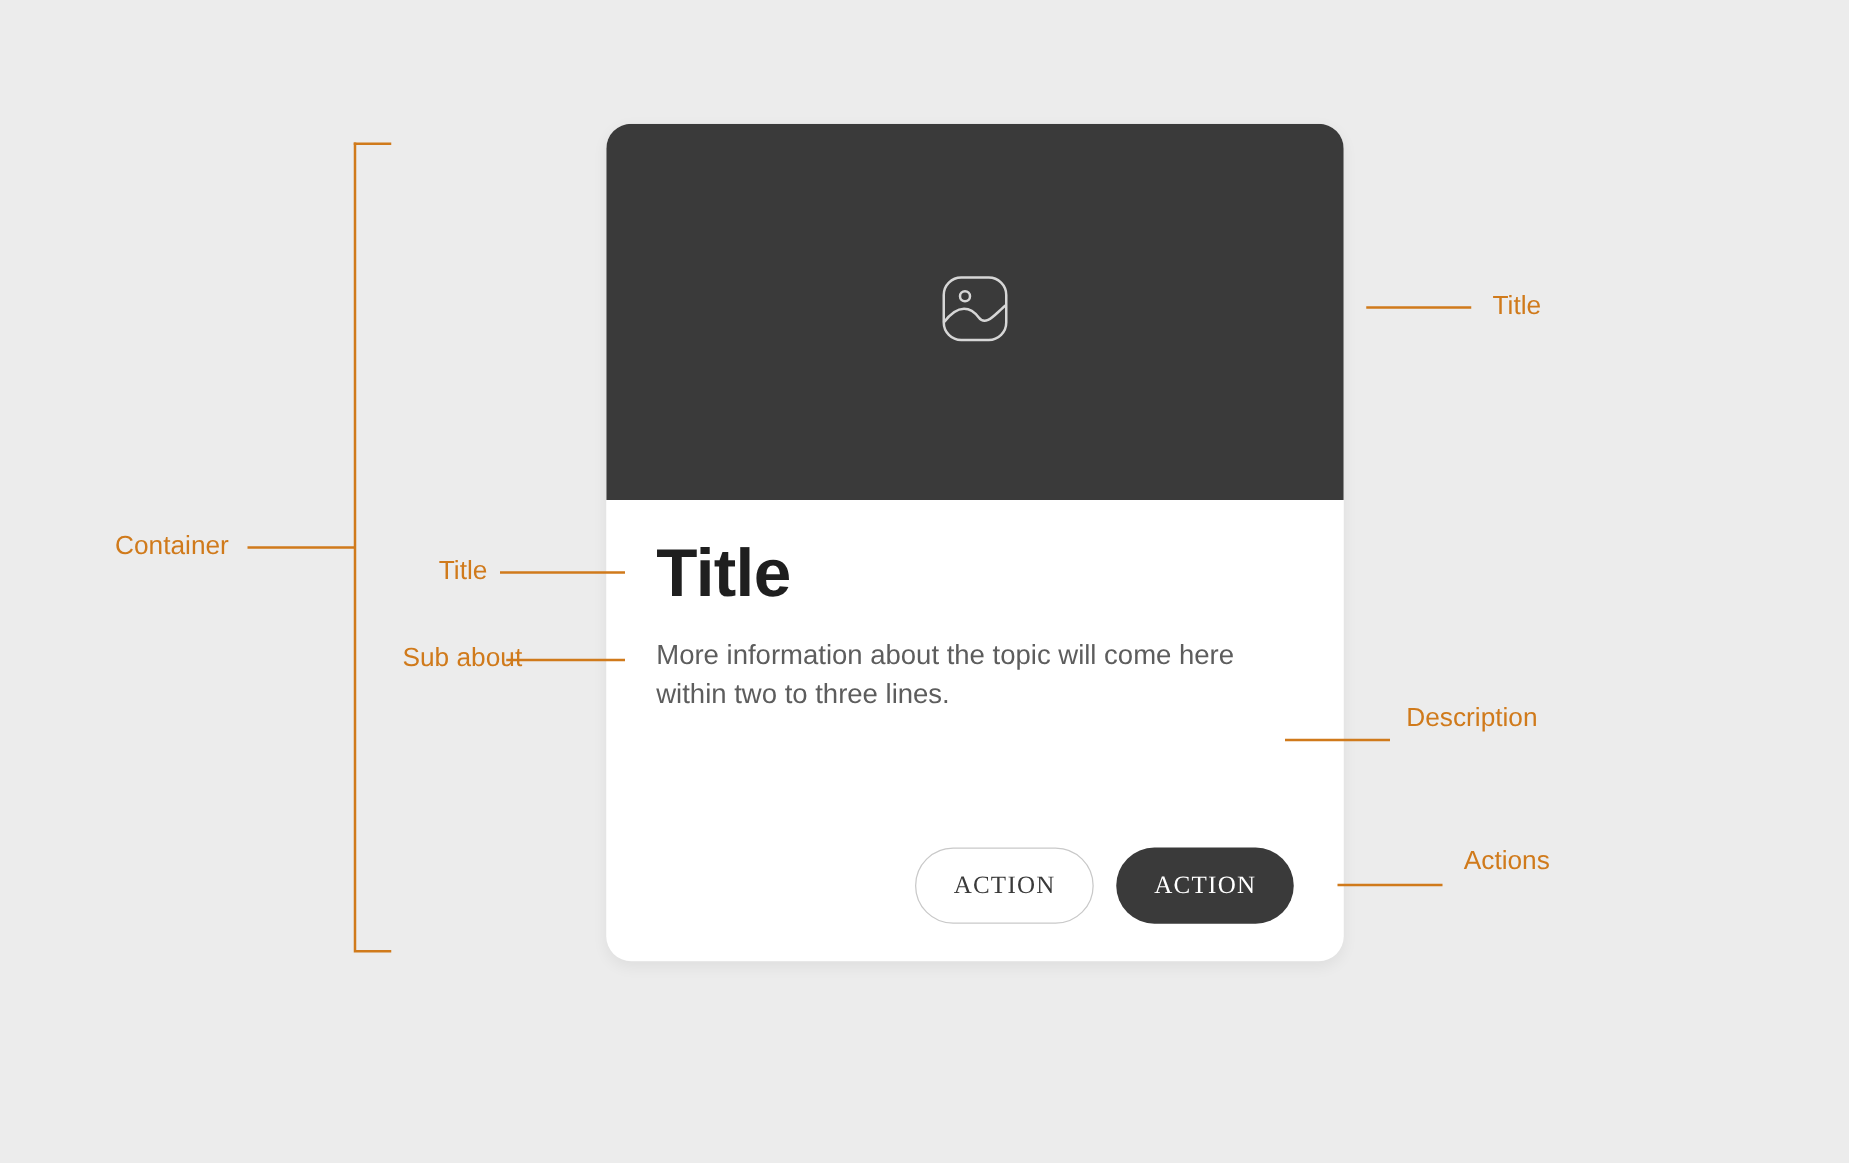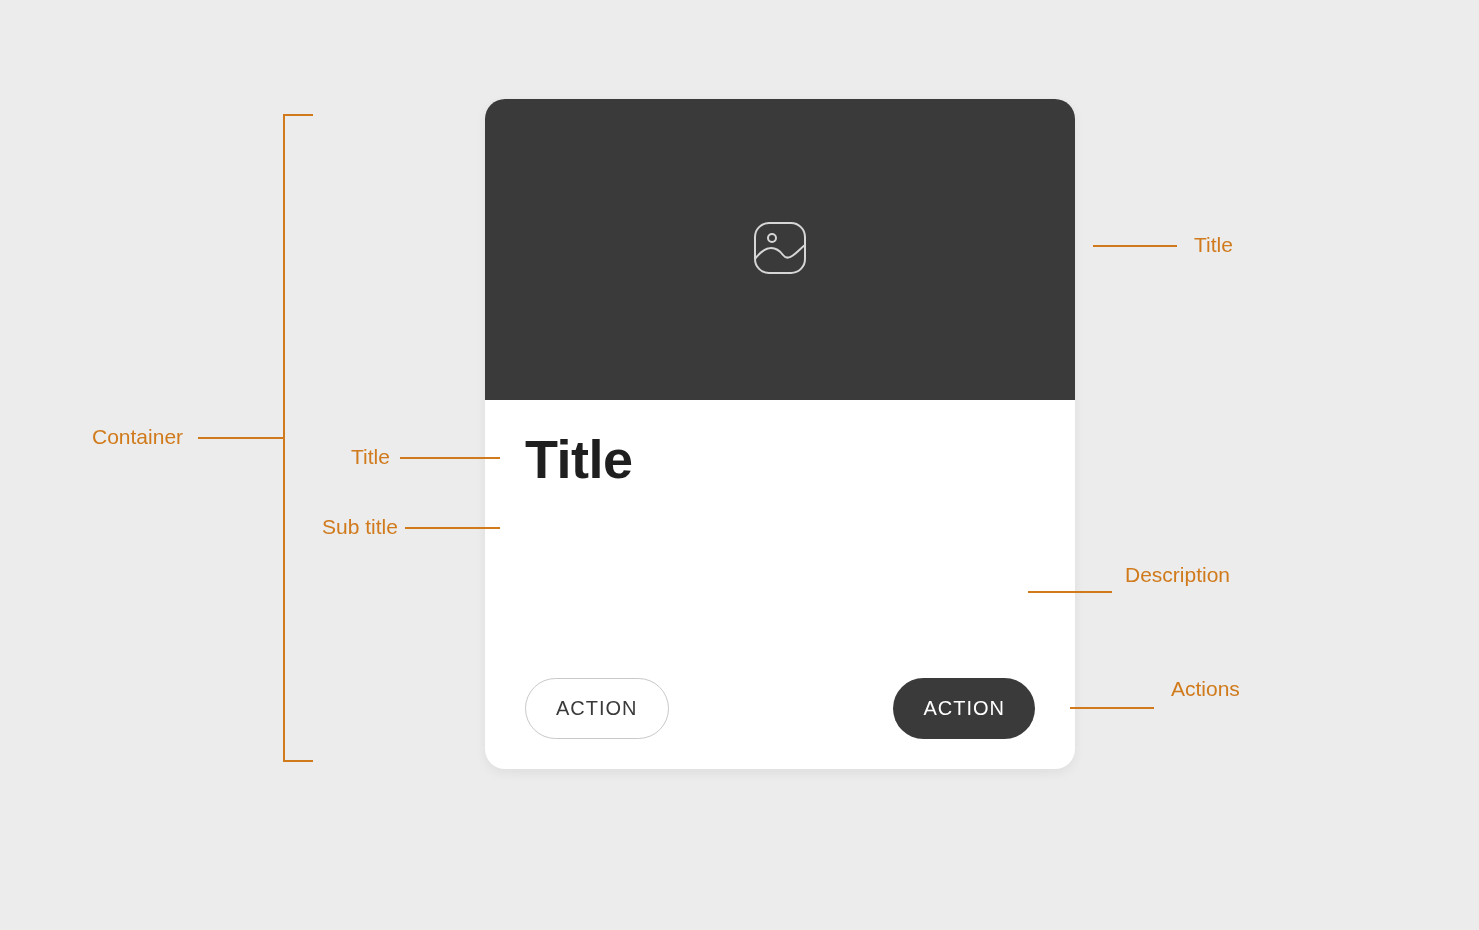--- a/index.html
+++ b/index.html
@@ -66,22 +66,23 @@
     }
     .card-description {
       font-size: 22px;
       line-height: 1.42;
       color: #5d5d5d;
       font-weight: 400;
     }
     .card-actions {
       margin-top: auto;
       display: flex;
-      justify-content: space-between;
-      gap: 2px;
+      justify-content: flex-end;
+      gap: 18px;
+      font-family: Liberation Serif, serif;
     }
     .btn {
       padding: 18px 30px;
       border-radius: 999px;
       font-size: 20px;
       font-weight: 500;
       letter-spacing: 1px;
       cursor: pointer;
       border: none;
       font-family: inherit;
@@ -138,38 +139,39 @@
       <span>
         <svg viewBox="0 0 54 54" fill="none" stroke="#d6d6d6" stroke-width="2">
           <rect x="2" y="2" width="50" height="50" rx="14" ry="14"></rect>
           <circle cx="19" cy="17" r="4"></circle>
           <path d="M2 38 C 14 22, 24 26, 30 34 C 36 42, 44 30, 52 24"></path>
         </svg>
       </span>
     </div>
     <div class="card-body">
       <h1 class="card-title">Title</h1>
+      <p class="card-description">More information about the topic will come here within two to three lines.</p>
       <div class="card-actions">
         <button class="btn btn-outline">ACTION</button>
         <button class="btn btn-filled">ACTION</button>
       </div>
     </div>
   </div>
 
   <div class="anno-line anno-line-h bracket-top-h"></div>
   <div class="anno-line anno-line-v bracket-v"></div>
   <div class="anno-line anno-line-h bracket-bot-h"></div>
   <div class="anno-line anno-line-h bracket-mid-h"></div>
   <div class="annotation" style="left:92px; top:425px;">Container</div>
 
   <div class="anno-line anno-line-h title-line"></div>
   <div class="annotation" style="left:351px; top:445px;">Title</div>
 
   <div class="anno-line anno-line-h subtitle-line"></div>
-  <div class="annotation" style="left:322px; top:515px;">Sub title</div>
+  <div class="annotation" style="left:322px; top:515px;">Sub about</div>
 
   <div class="anno-line anno-line-h image-line"></div>
   <div class="annotation" style="left:1194px; top:233px;">Title</div>
 
   <div class="anno-line anno-line-h desc-line"></div>
   <div class="annotation" style="left:1125px; top:563px;">Description</div>
 
   <div class="anno-line anno-line-h actions-line"></div>
   <div class="annotation" style="left:1171px; top:677px;">Actions</div>
 

